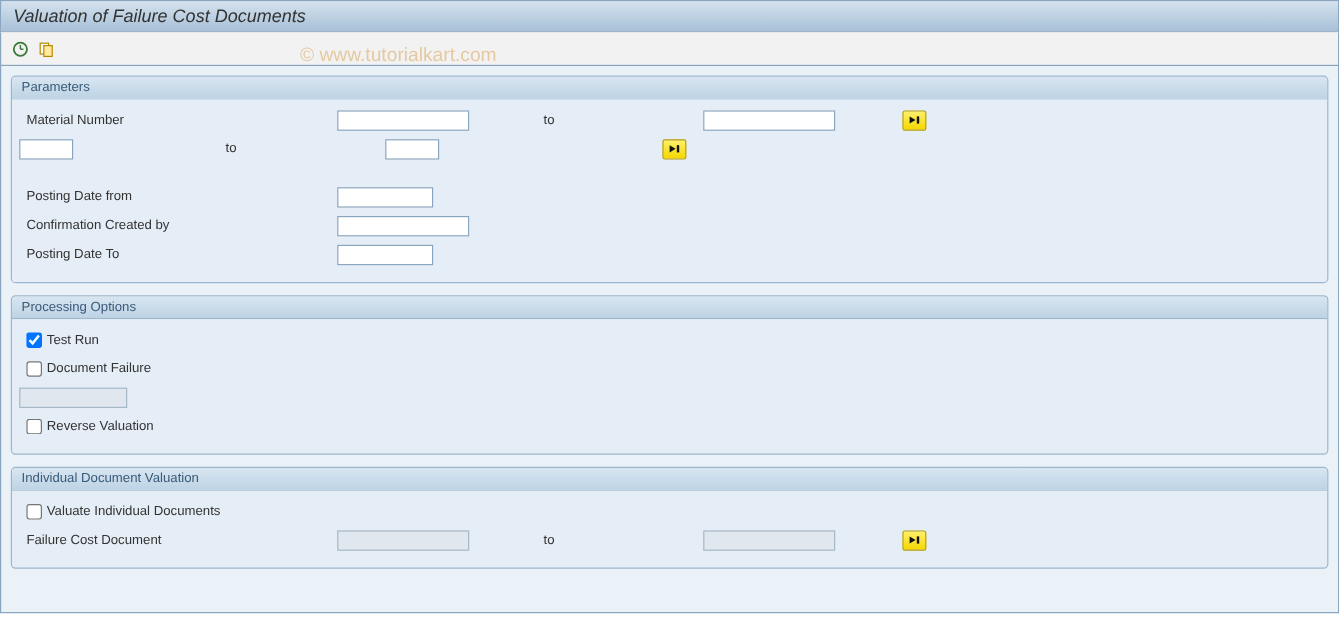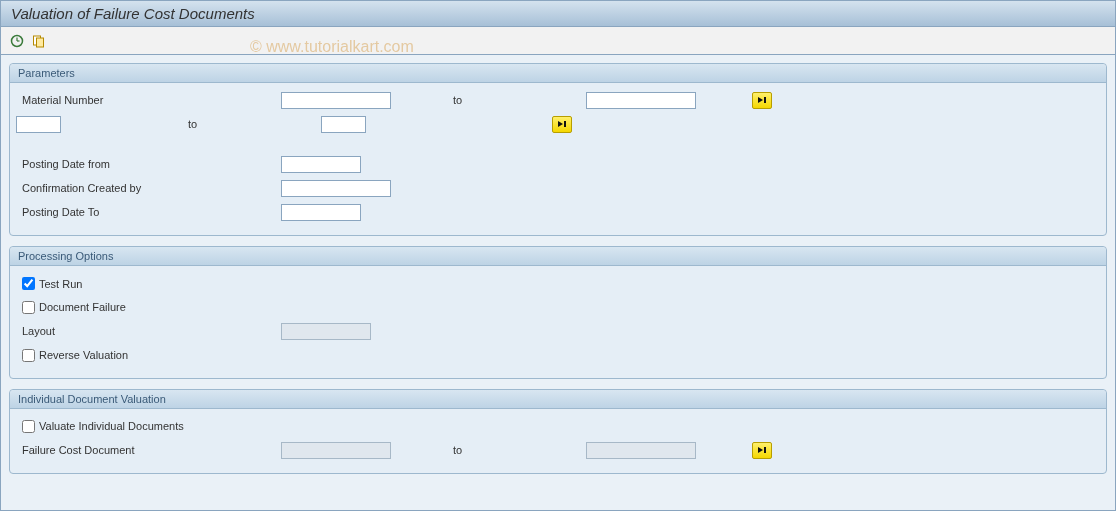--- a/index.html
+++ b/index.html
@@ -216,21 +216,20 @@
           <span>Test Run</span>
         </div>
       </div>
       <div class="row">
         <div class="label" style="display:flex;align-items:center;">
           <input type="checkbox" style="">
           <span>Document Failure</span>
         </div>
       </div>
       <div class="row">
-        <div class="label">Layout</div>
         <div class="input-cell">
             <input type="text" style="width: 90px;" disabled="" value="">
           </div>
       </div>
       <div class="row">
         <div class="label" style="display:flex;">
           <input type="checkbox" style="">
           <span>Reverse Valuation</span>
         </div>
       </div>

